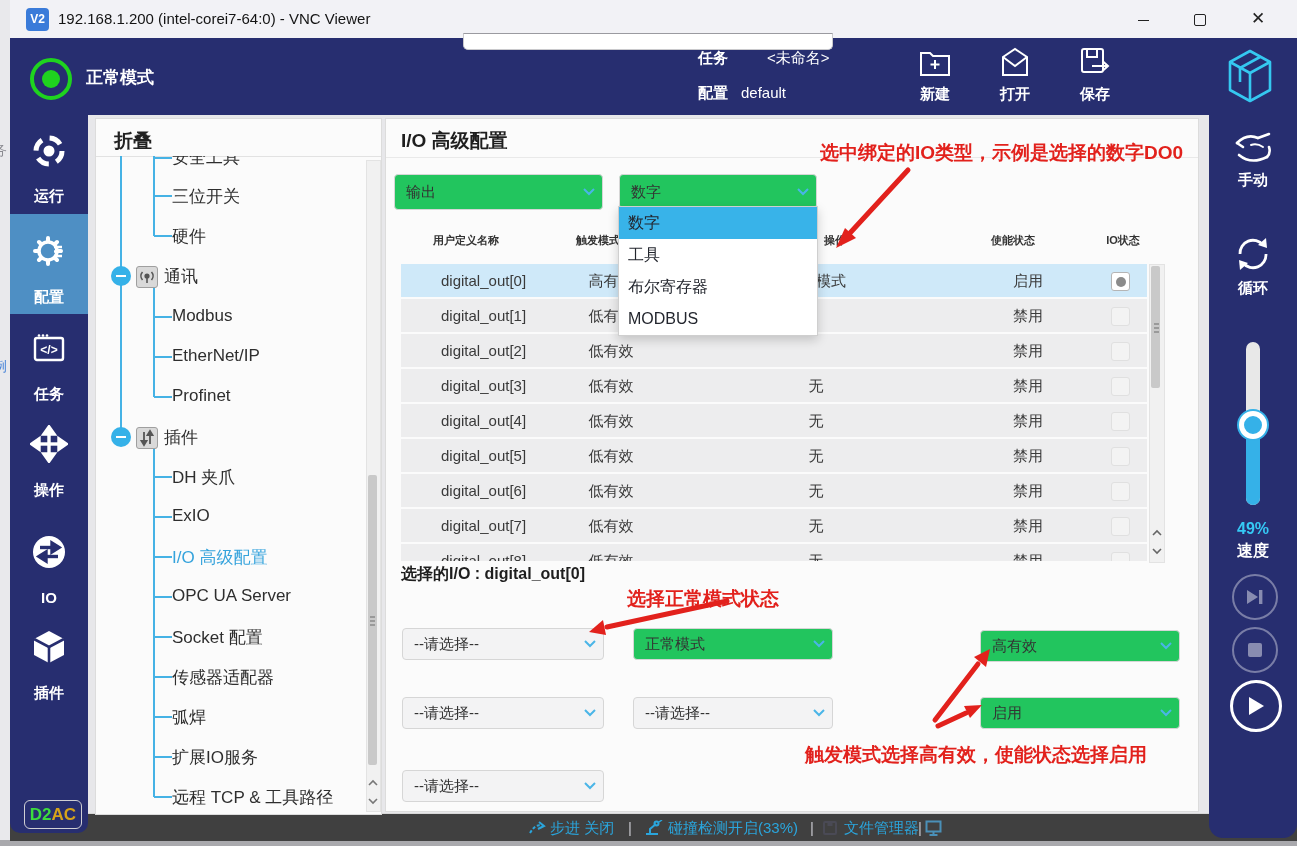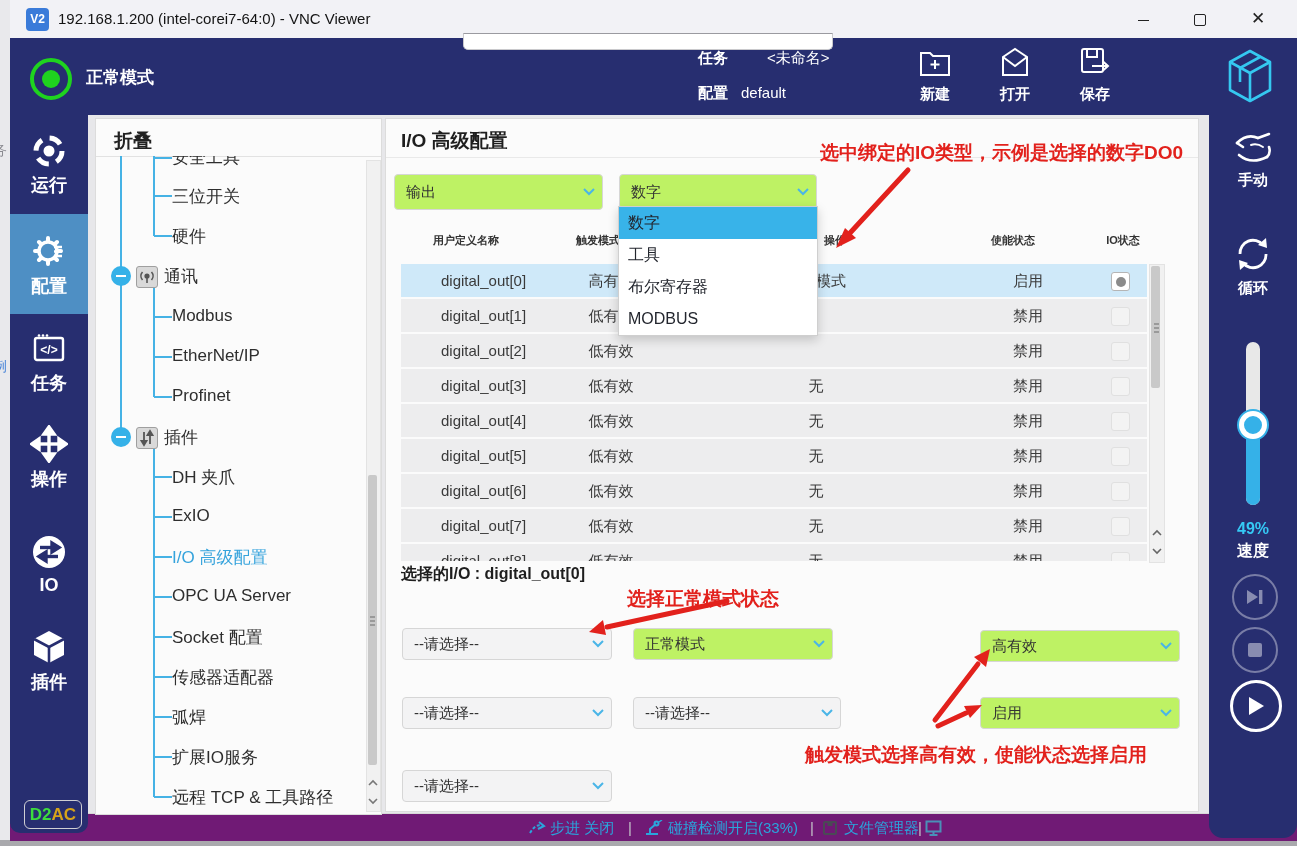--- a/index.html
+++ b/index.html
@@ -29,21 +29,21 @@
   .hbtn .lab{display:block;margin-top:3px;font-size:15px;font-weight:bold;}
   
   .left-strip{left:0;top:0;width:10px;height:846px;background:#e9e9ec;overflow:hidden;}
   .frag1{left:-7px;top:142px;font-size:14px;color:#8a8a90;}
   .frag2{left:-7px;top:358px;font-size:14px;color:#4a86d8;}
   
   .workspace{left:88px;top:115px;width:1121px;height:700px;background:#e7e7ea;}
   
   .sidebar-l{left:10px;top:115px;width:78px;height:718px;background:#272e70;border-radius:0 0 10px 10px;z-index:10;}
   .navitem{left:0;width:78px;text-align:center;color:#fff;}
-  .navitem .lab{display:block;font-size:18px;font-weight:bold;margin-top:0;}
+  .navitem .lab{display:block;font-size:15px;font-weight:bold;margin-top:14px;}
   .nav-active{left:0;top:99px;width:78px;height:100px;background:#4e8fc4;}
   
   .sidebar-r{left:1209px;top:115px;width:88px;height:723px;background:#272e70;border-radius:0 0 14px 14px;z-index:10;}
   .rlab{width:88px;text-align:center;color:#fff;font-size:15px;font-weight:bold;}
   .slider-track{left:37px;top:227px;width:14px;height:163px;background:#e8e8e8;border-radius:7px;}
   .slider-fill{left:37px;top:310px;width:14px;height:80px;background:#35b1e8;border-radius:0 0 7px 7px;}
   .slider-handle{left:30px;top:296px;width:18px;height:18px;background:#35b1e8;border:5px solid #fff;border-radius:50%;
                  box-shadow:0 0 0 2px #35b1e8;}
   .speed-pct{left:0;top:405px;width:88px;text-align:center;color:#35c9f5;font-size:16px;font-weight:bold;}
   .speed-lab{left:0;top:426px;width:88px;text-align:center;color:#fff;font-size:16px;font-weight:bold;}
@@ -61,24 +61,24 @@
   .minus{position:absolute;width:20px;height:20px;background:#35b1e8;border-radius:50%;}
   .minus i{position:absolute;left:5px;top:9px;width:10px;height:2px;background:#fff;}
   .tscroll{left:366px;top:160px;width:13px;height:650px;background:#f1f1f1;border:1px solid #e3e3e3;z-index:7;}
   .thumb{position:absolute;left:1px;width:9px;background:#c9c9c9;border-radius:2px;}
   .grip{position:absolute;left:2px;width:5px;height:1.5px;background:#9a9a9a;}
   .sarrow{position:absolute;left:0;width:11px;text-align:center;color:#666;}
   
   .main-panel{left:385px;top:118px;width:812px;height:692px;background:#fbfbfb;border:1px solid #dcdcdc;z-index:6;}
   .main-title{left:15px;top:9px;font-size:19px;font-weight:bold;color:#1e1e1e;}
   .main-divider{left:0;top:38px;width:812px;height:1px;background:#e9e9e9;}
-  .sel{position:absolute;background:#bef264;border:1px solid #d6d6d6;border-radius:4px;font-size:15px;color:#333;}
+  .sel{position:absolute;background:#22c55e;border:1px solid #d6d6d6;border-radius:4px;font-size:15px;color:#333;}
   .sel .txt{position:absolute;left:11px;top:50%;transform:translateY(-50%);white-space:nowrap;}
   .sel .chev{position:absolute;right:7px;top:50%;transform:translateY(-50%);line-height:0;}
-  .sel.ph{background:#f3f3f4;padding-left:8px;}
+  .sel.ph{background:#f3f3f4;}
   .thead{position:absolute;top:114px;font-size:11px;font-weight:bold;color:#333;transform:translateX(-50%);white-space:nowrap;}
   .tbody{left:15px;top:145px;width:746px;height:297px;overflow:hidden;}
   .trow{position:absolute;left:0;width:746px;height:33px;background:#ededee;font-size:15px;color:#3a3a3a;}
   .trow.selected{background:#cfe9f9;}
   .cell{position:absolute;top:0;height:33px;line-height:33px;white-space:nowrap;}
   .c-name{left:40px;}
   .c-trig{left:140px;width:140px;text-align:center;}
   .c-act{left:340px;width:150px;text-align:center;}
   .c-en{left:557px;width:140px;text-align:center;}
   .iobox{position:absolute;left:710px;top:8px;width:17px;height:17px;background:#f3f3f3;border:1px solid #e0e0e0;border-radius:3px;}
@@ -86,21 +86,21 @@
   .iobox.on i{position:absolute;left:3.5px;top:3.5px;width:10px;height:10px;background:#8b8b8b;border-radius:50%;}
   .gscroll{left:763px;top:145px;width:14px;height:297px;background:#f1f1f1;border:1px solid #e3e3e3;}
   .sec-title{left:15px;top:445px;font-size:16px;font-weight:bold;color:#1e1e1e;}
   .flabel{position:absolute;font-size:15px;color:#3c3c3c;white-space:nowrap;}
   
   .ddlist{left:618px;top:206px;width:198px;background:#fff;border:1px solid #cfcfcf;
           box-shadow:0 4px 10px rgba(0,0,0,.18);z-index:40;}
   .dditem{height:32px;line-height:32px;padding-left:9px;font-size:16px;color:#23262e;}
   .dditem.sel-opt{background:#38b3e9;}
   
-  .statusbar{left:10px;top:813px;width:1287px;height:27px;background:#701a75;border-top:1px solid #d8d8d8;z-index:2;}
+  .statusbar{left:10px;top:813px;width:1287px;height:27px;background:#404040;border-top:1px solid #d8d8d8;z-index:2;}
   .sbit{position:absolute;top:0;height:27px;line-height:27px;font-size:15px;color:#2aa5dc;white-space:nowrap;}
   .sbsep{color:#c2c2c8;}
   .sbgrey{color:#9a9aa2;}
   .bottom-strip{left:0;top:840px;width:1297px;height:6px;background:#a9a9ad;}
   
   .ann{position:absolute;font-size:19px;font-weight:bold;color:#e2211c;white-space:nowrap;z-index:60;}
   .arrows{left:0;top:0;width:1297px;height:846px;z-index:59;pointer-events:none;}
 </style>
 </head>
 <body>

